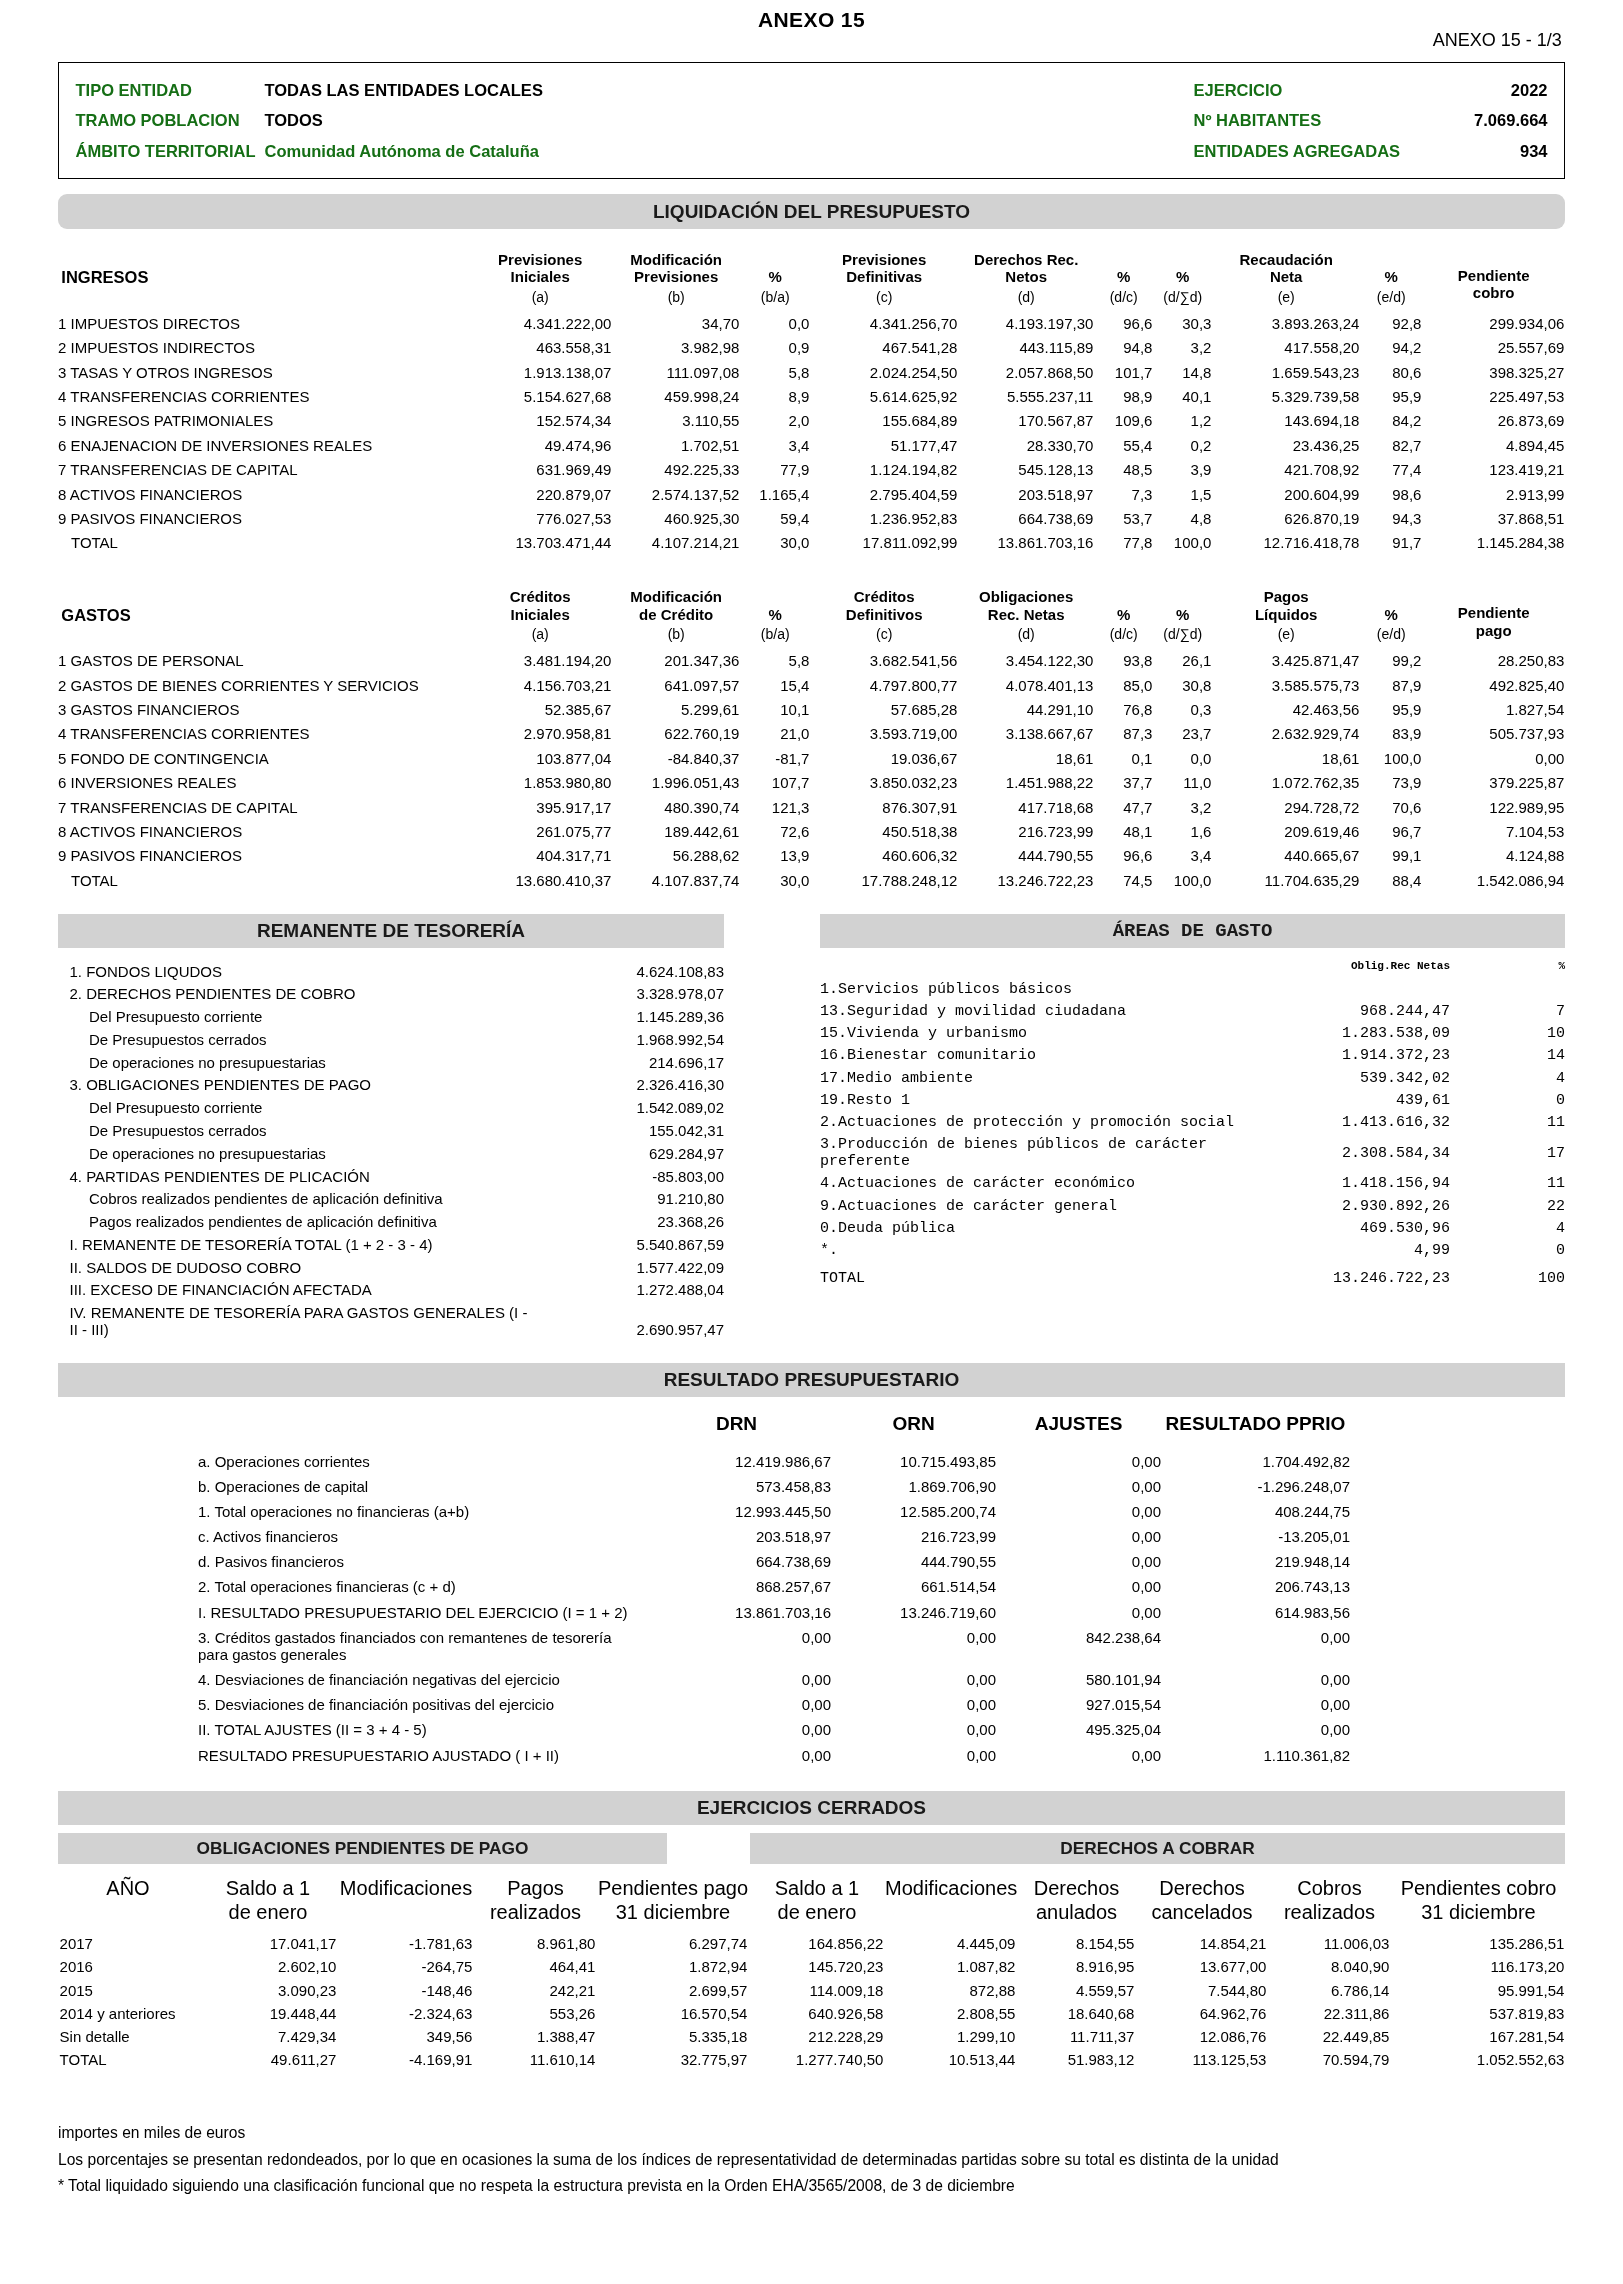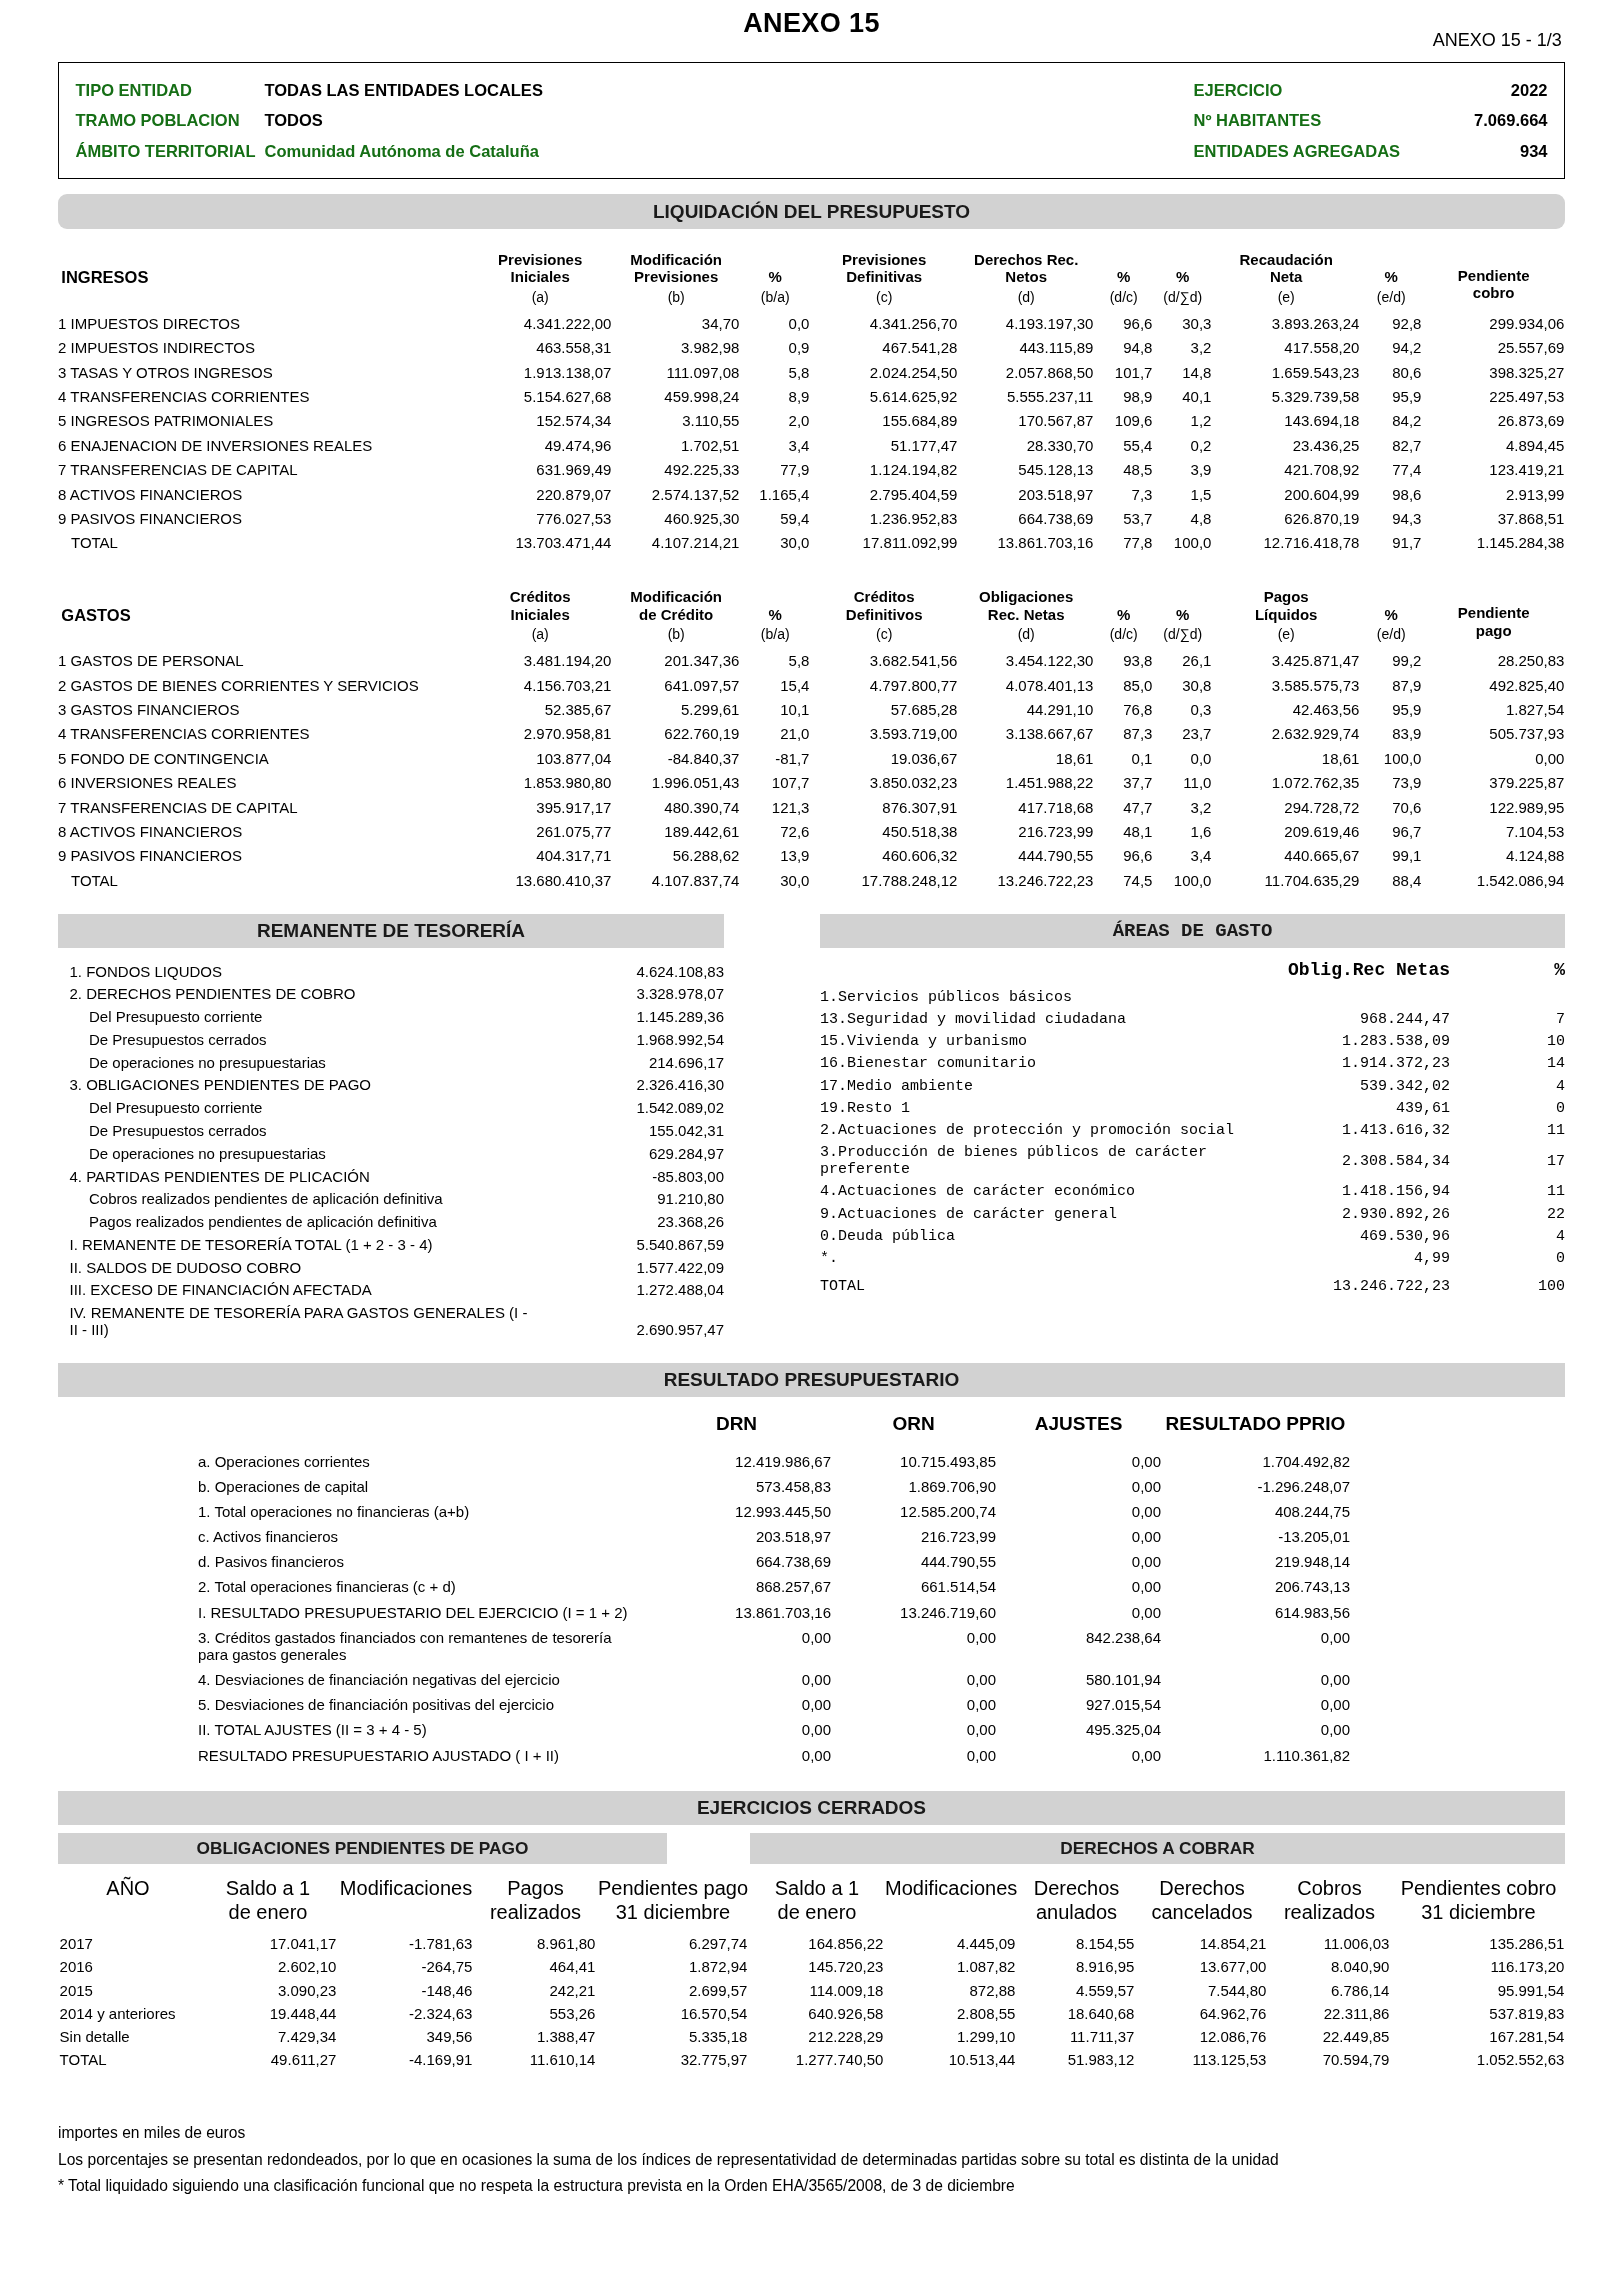--- a/index.html
+++ b/index.html
@@ -6,21 +6,21 @@
   * { box-sizing: border-box; }
   html, body { margin:0; padding:0; }
   body {
     width:1623px; min-height:2284px; background:#fff; color:#000;
     font-family:"Liberation Sans","DejaVu Sans",sans-serif; font-size:15px;
   }
   .page { padding:8.2px 58px 25px; }
   .pre { white-space: pre-line; }
 
   .title-row { position:relative; height:46px; }
-  .doc-title { position:absolute; left:0; right:0; top:0; text-align:center; font-size:27px; font-weight:bold; letter-spacing:0.4px; }
+  .doc-title { position:absolute; left:0; right:0; top:0; text-align:center; font-size:21px; font-weight:bold; letter-spacing:0.4px; }
   .page-ref { position:absolute; right:3.3px; top:21.4px; font-size:18px; }
 
   .header-box { border:1.6px solid #000; padding:11.5px 16.5px; margin-top:8.2px; }
   .hb-row { display:flex; align-items:baseline; padding:5.8px 0; font-size:16.5px; font-weight:bold; }
   .hb-label { width:189px; color:var(--green); }
   .hb-value { flex:1; color:#000; }
   .style-green .hb-value { color:var(--green); }
   .hb-rlabel { width:243px; color:var(--green); }
   .hb-rvalue { width:111px; text-align:right; }
 
@@ -46,21 +46,21 @@
   .two-col { display:flex; justify-content:space-between; margin-top:21.4px; }
   .col-left { width:666px; }
   .col-right { width:745px;font-family:Liberation Mono, monospace; }
   .rem { margin-top:11.5px; }
   .rem td { font-size:15px; padding:2.9px 0; vertical-align:bottom; }
   .rem .t-lbl { padding-left:11.5px; }
   .rem tr.ind-1 .t-lbl { padding-left:31px; }
   .rem .t-num { width:185px; }
 
   .areas { margin-top:8.2px; }
-  .areas th { font-size:18px; font-weight:bold; padding:3.3px 0 6.6px; }
+  .areas th { font-size:11px; font-weight:bold; padding:3.3px 0 6.6px; }
   .areas td { font-size:15px; padding:2.6px 0; }
   .areas .t-num { width:206px; }
   .areas .t-pct { width:115px; }
   .areas tfoot td { padding-top:8.2px; }
   .areas-total-lbl { padding-left:128px; }
 
   .res-wrap { margin-left:140px; width:1152px; }
   .res thead th { font-size:19px; font-weight:bold; text-align:center; padding:11.5px 0 13px; }
   .res td { font-size:15px; padding:4.1px 0; vertical-align:top; }
 

